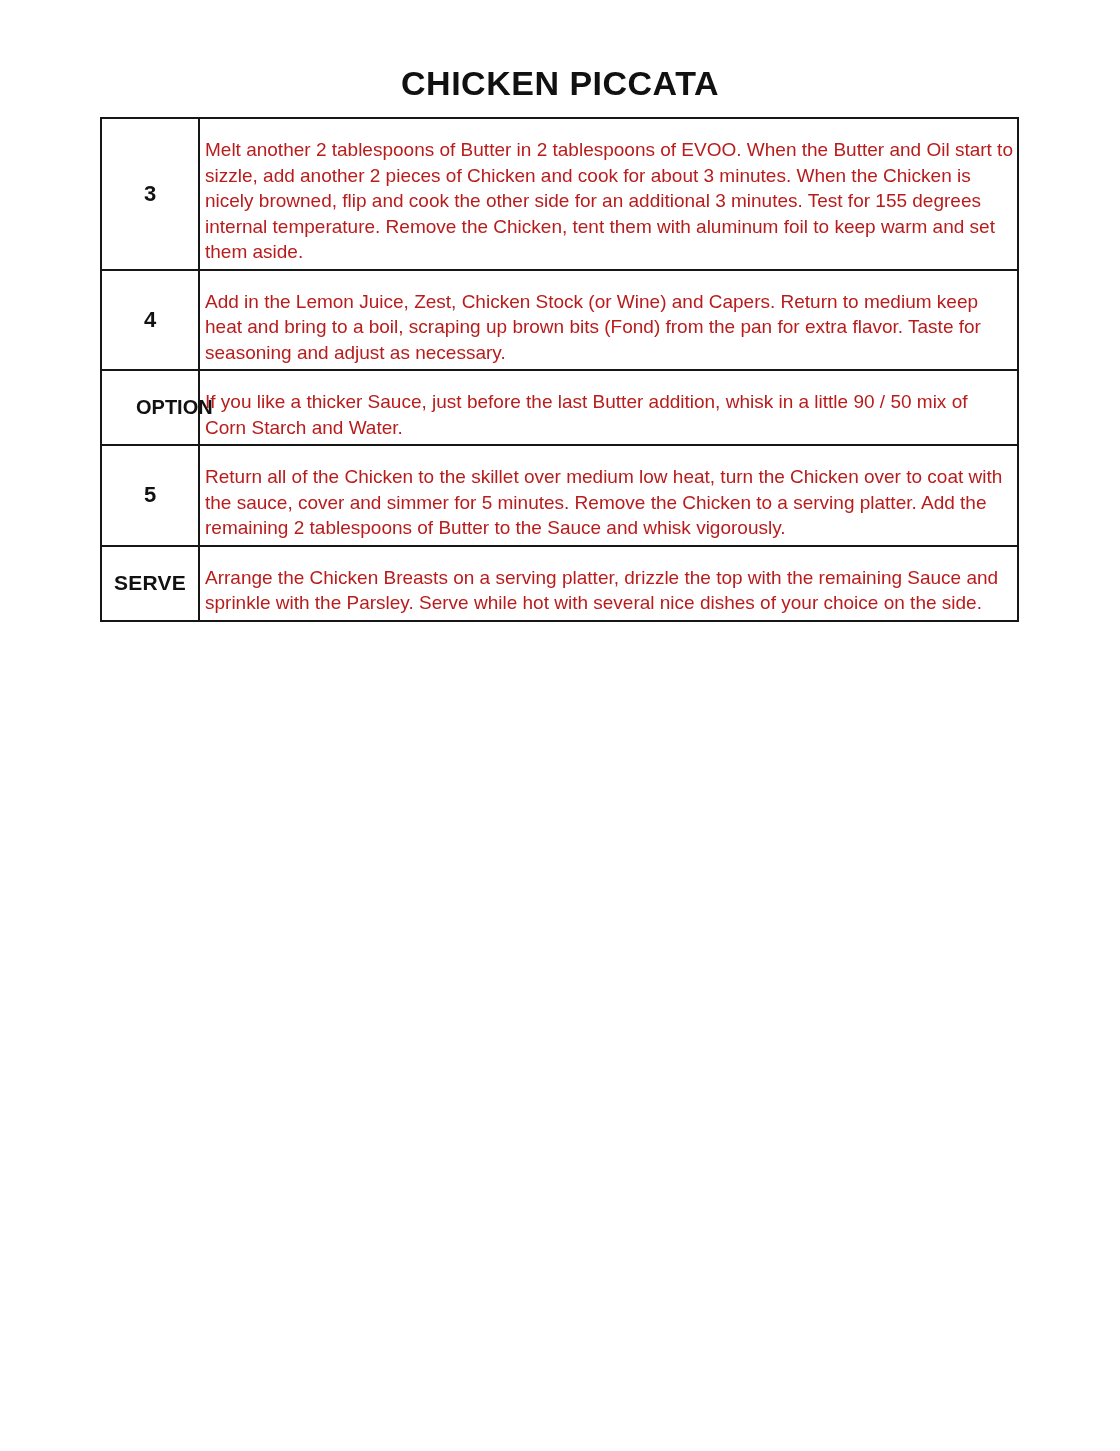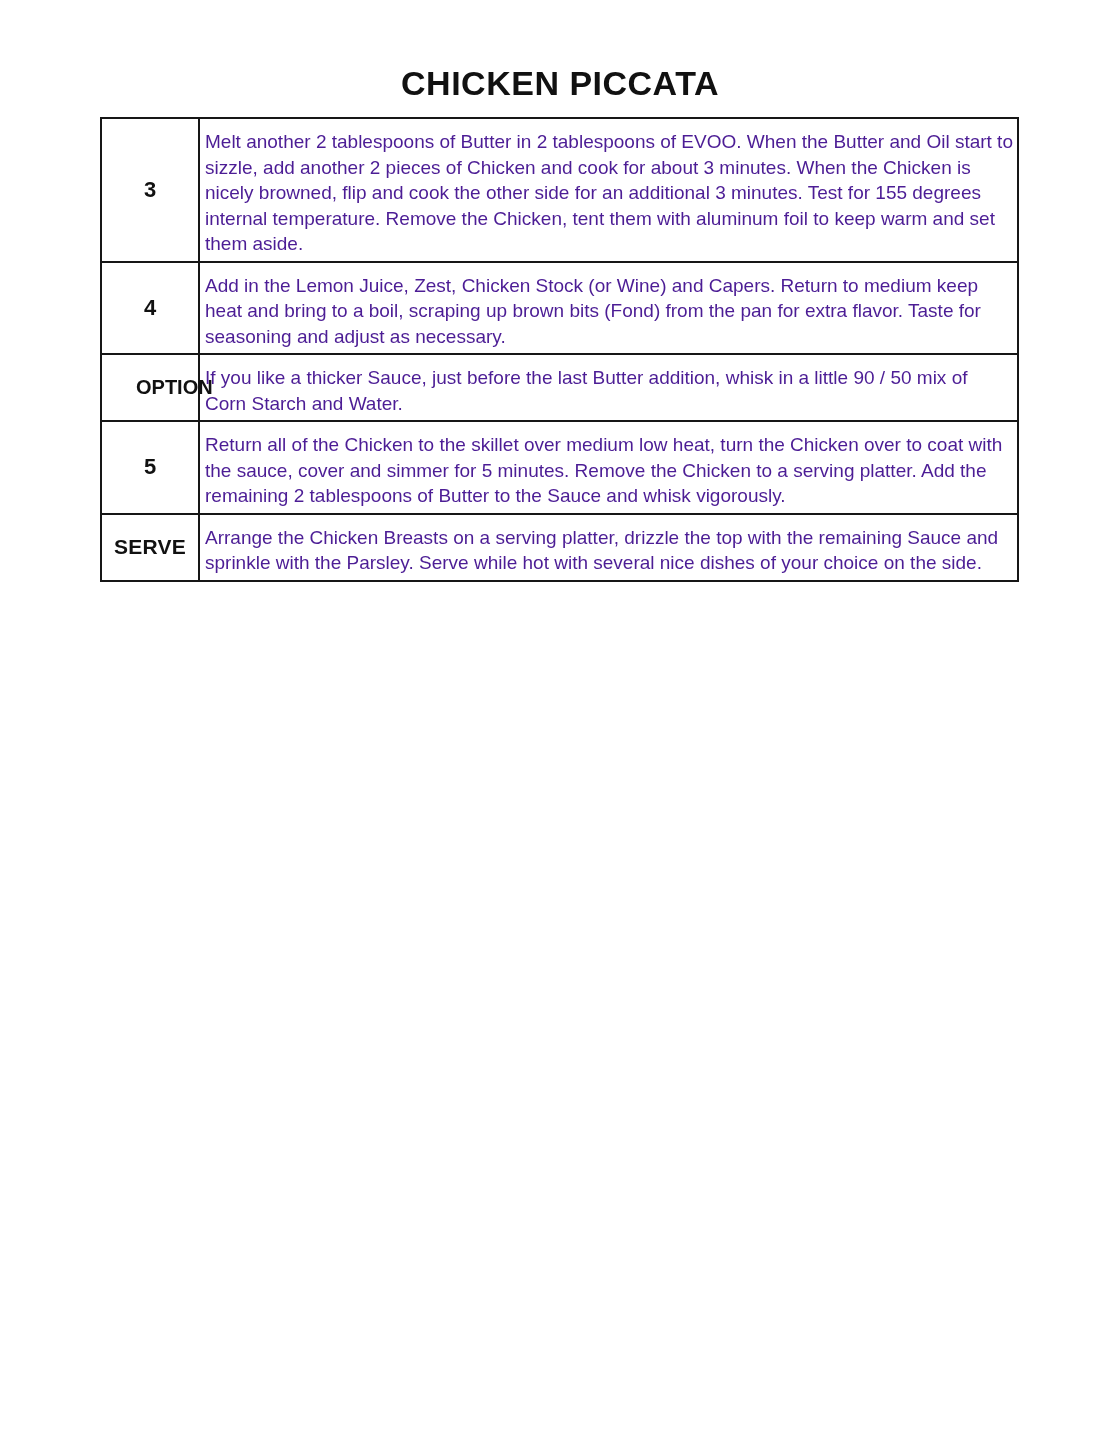--- a/index.html
+++ b/index.html
@@ -41,24 +41,24 @@
   td.step-label {
     width: 98px;
     text-align: center;
     font-weight: bold;
     font-size: 22px;
     color: #111111;
   }
   tr.small-label td.step-label { font-size: 20px; padding-left: 34px; }
   tr.wide-label td.step-label { font-size: 21px; letter-spacing: 0.2px; }
   td.step-text {
-    padding: 10px 4px 4px 5px;
+    padding: 18px 4px 4px 5px;
     font-size: 19px;
     line-height: 25.5px;
-    color: #4c1d95;
+    color: #b91c1c;
     vertical-align: top;
   }
   tr.r0 { height: 128px; }
   tr.r1 { height: 85px; }
   tr.r2 { height: 52px; }
   tr.r3 { height: 80px; }
   tr.r4 { height: 60px; }
 </style>
 </head>
 <body>

